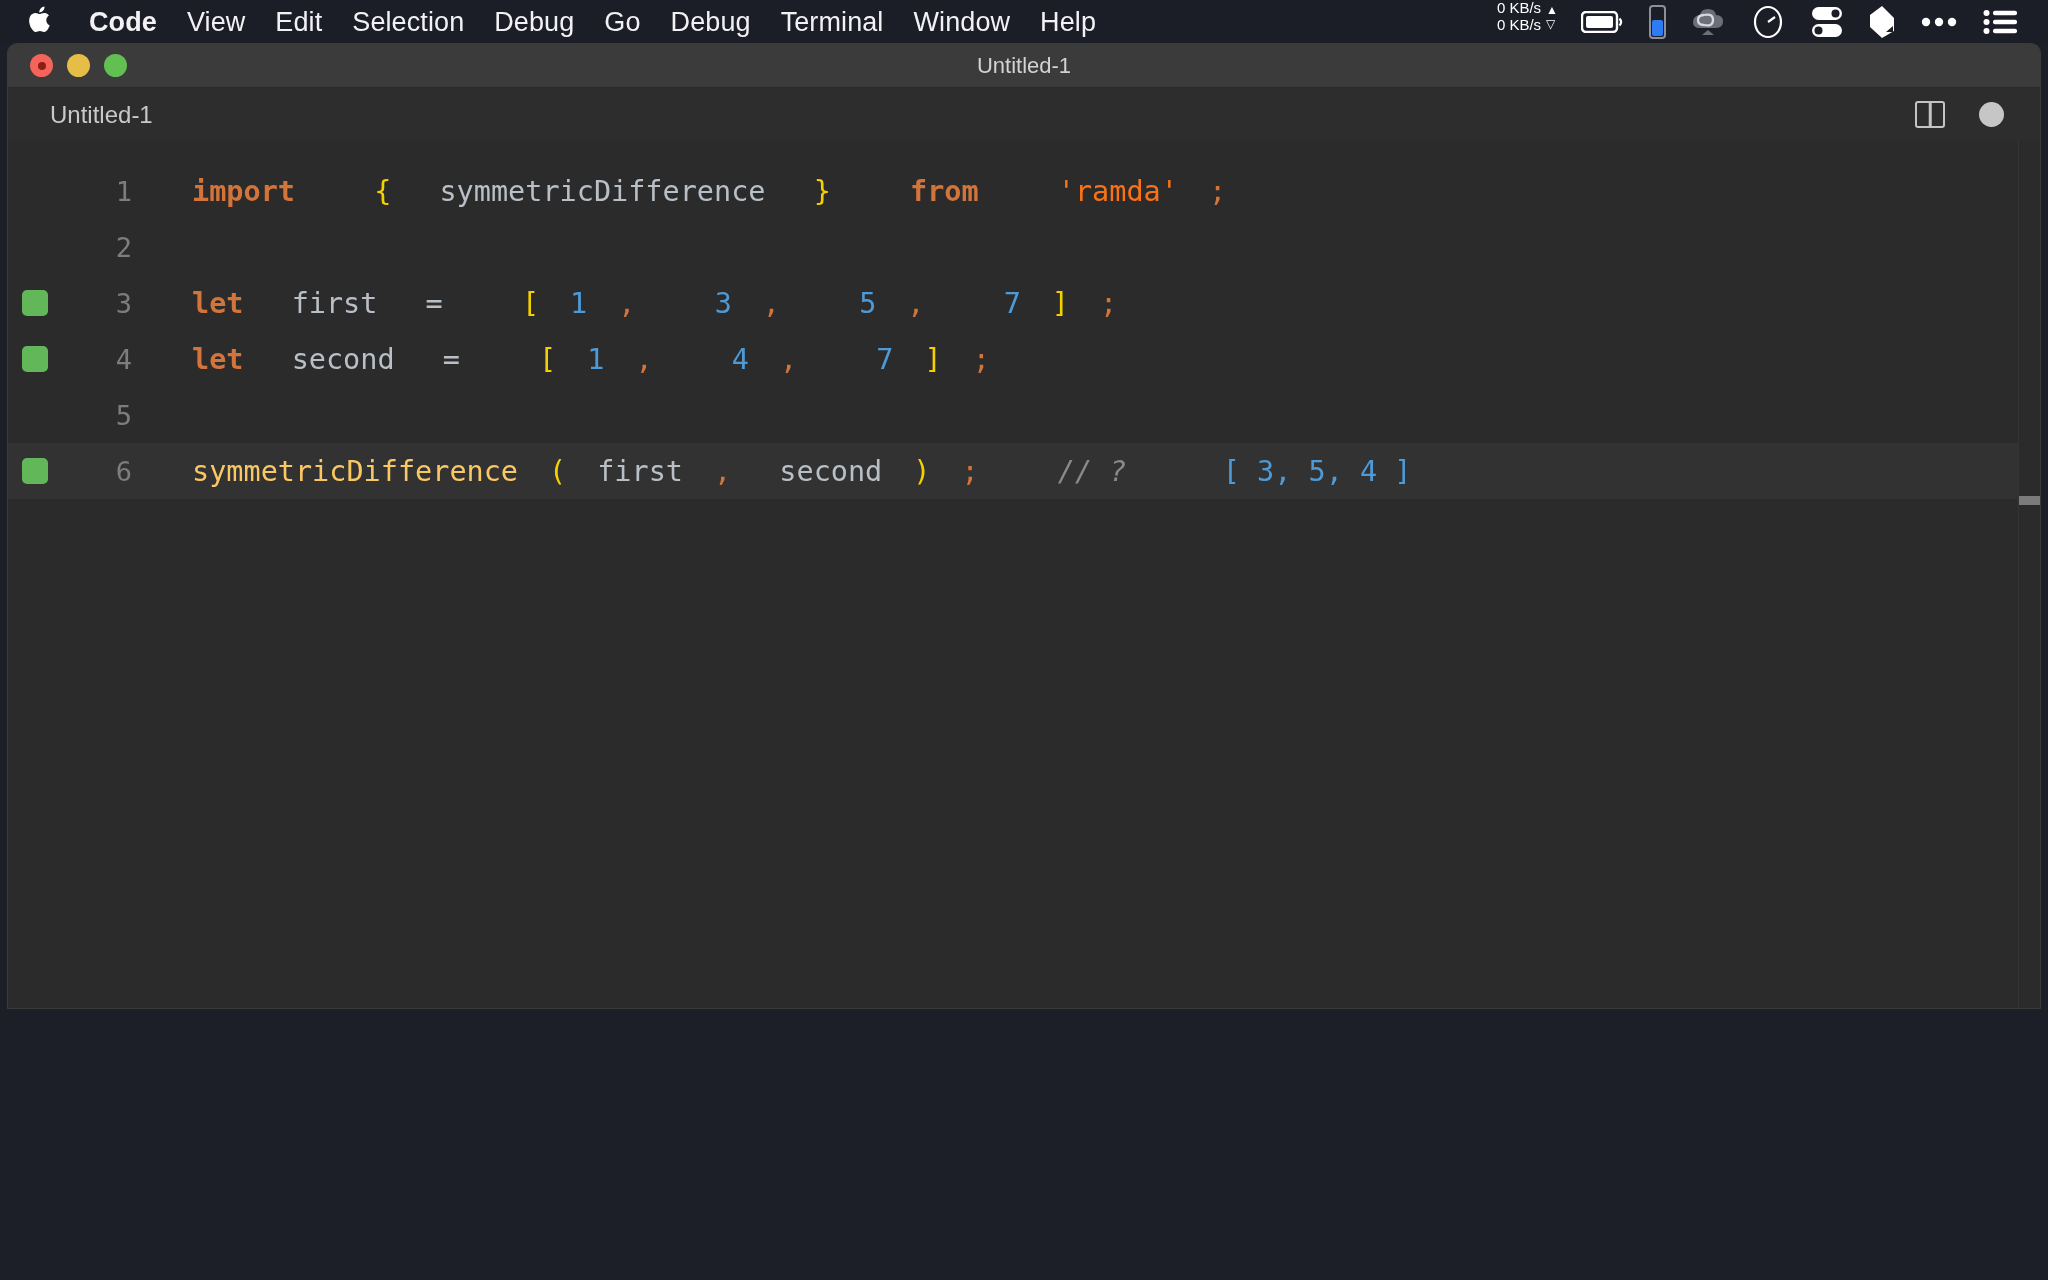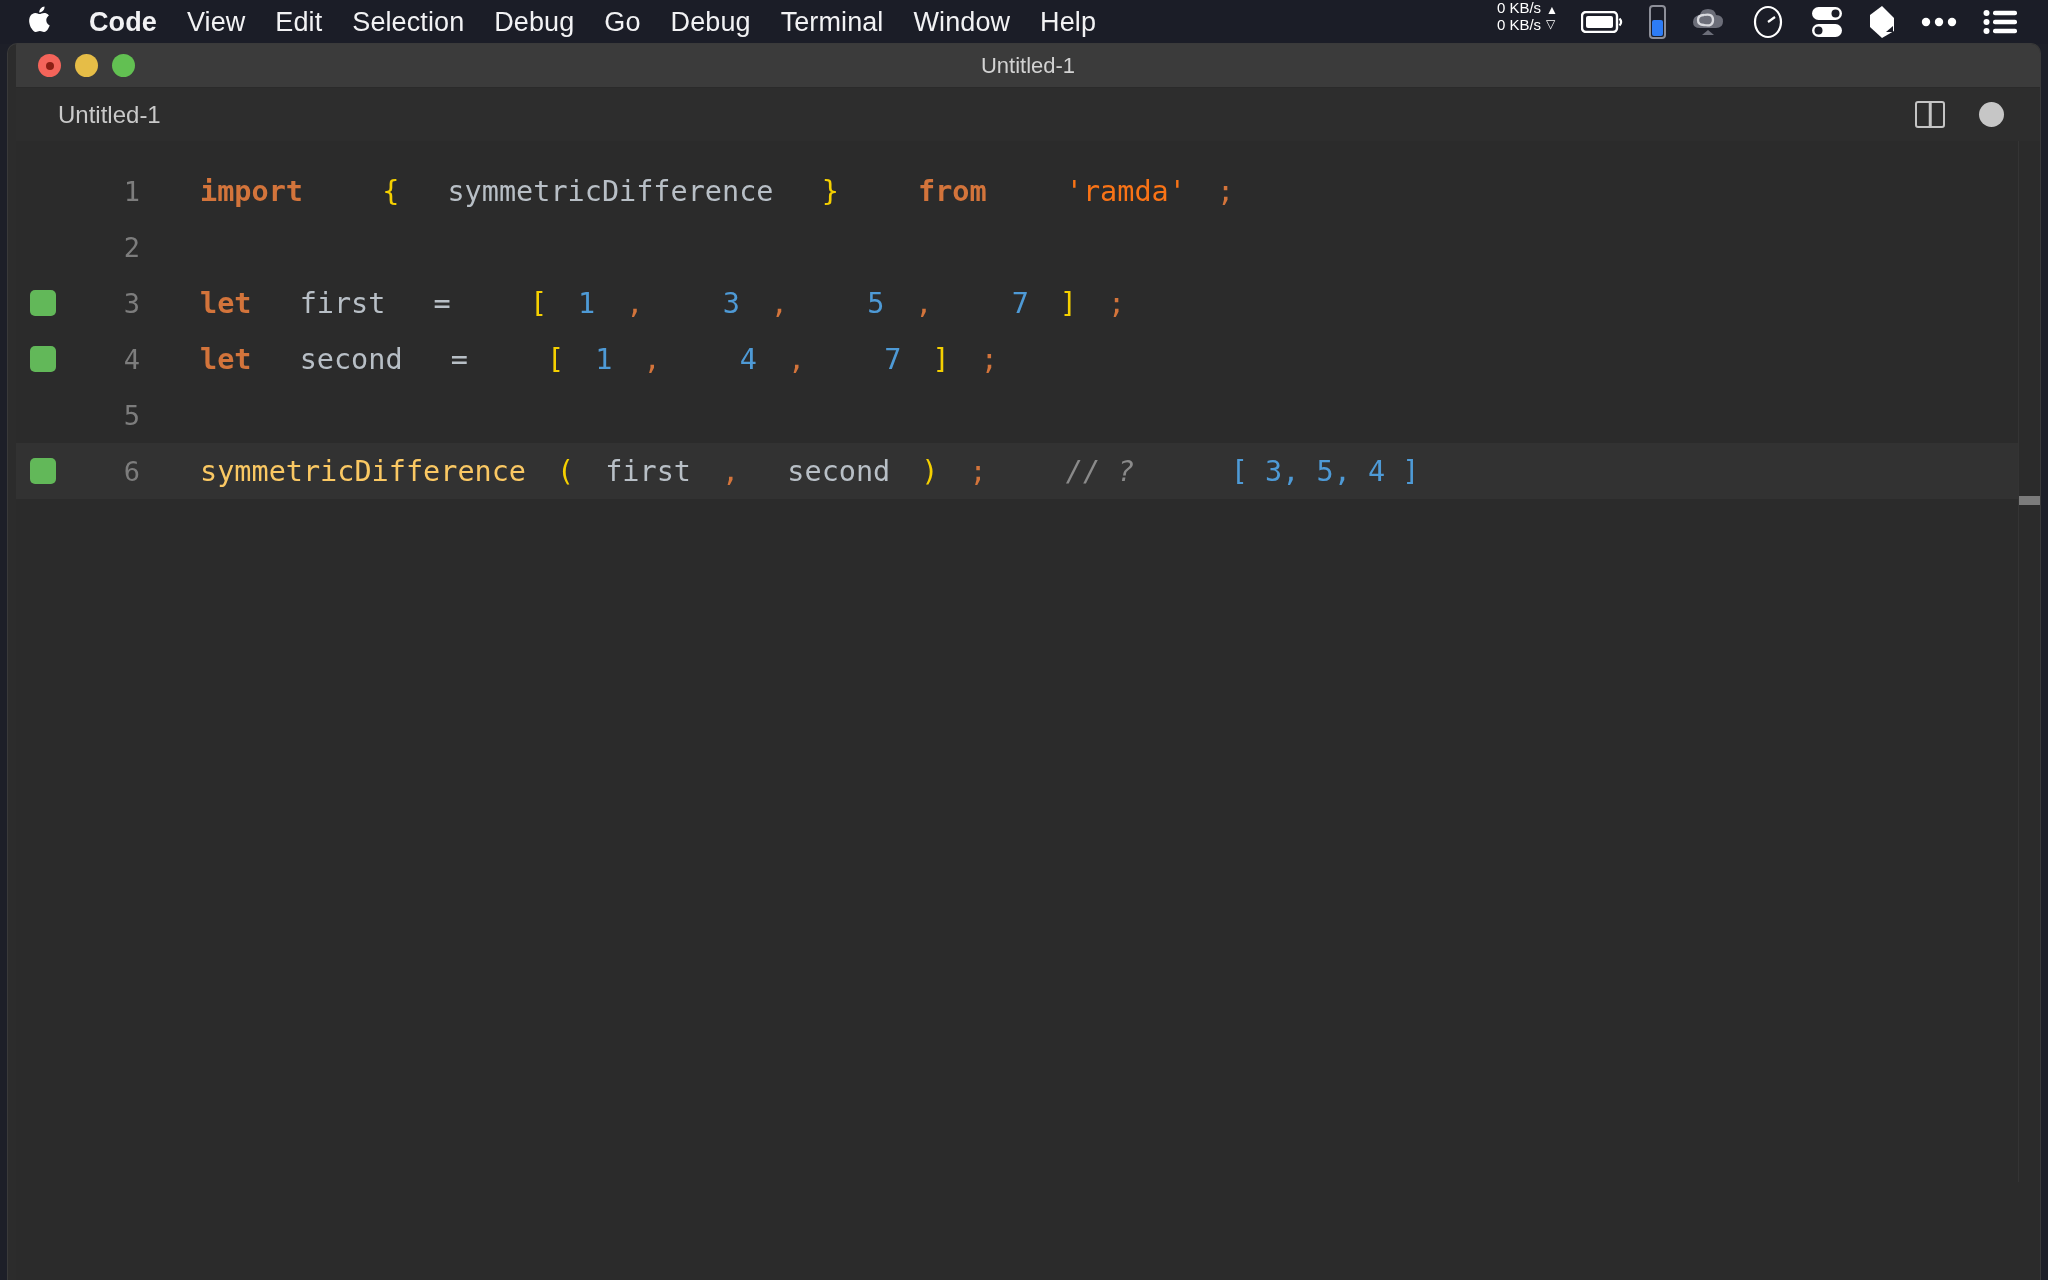--- a/index.html
+++ b/index.html
@@ -43,26 +43,25 @@
     display:flex; align-items:center; gap:5px;
     font-size:15px; line-height:1.12; color:#ffffff;
     padding:0 10px 0 6px;
   }
   .netspeed .lines{ text-align:right; }
   .netspeed .arrows{ display:flex; flex-direction:column; font-size:12px; line-height:1.18; }
 
   
   .window{
     position:absolute; left:8px; top:44px;
-    width:2032px; height:1236px;
+    width:2032px; height:964px;
     background:#2c2c2c;
     border-radius:9px 9px 0 0;
     overflow:hidden;
     box-shadow:0 0 0 1px #3a3a3a;
-    padding-left:8px;
   }
 
   
   .titlebar{
     position:relative; height:44px; width:100%;
     background:#3b3b3b;
     border-bottom:1px solid #2a2a2a;
     display:flex; align-items:center;
   }
   .traffic{ display:flex; gap:14px; padding-left:22px; }

